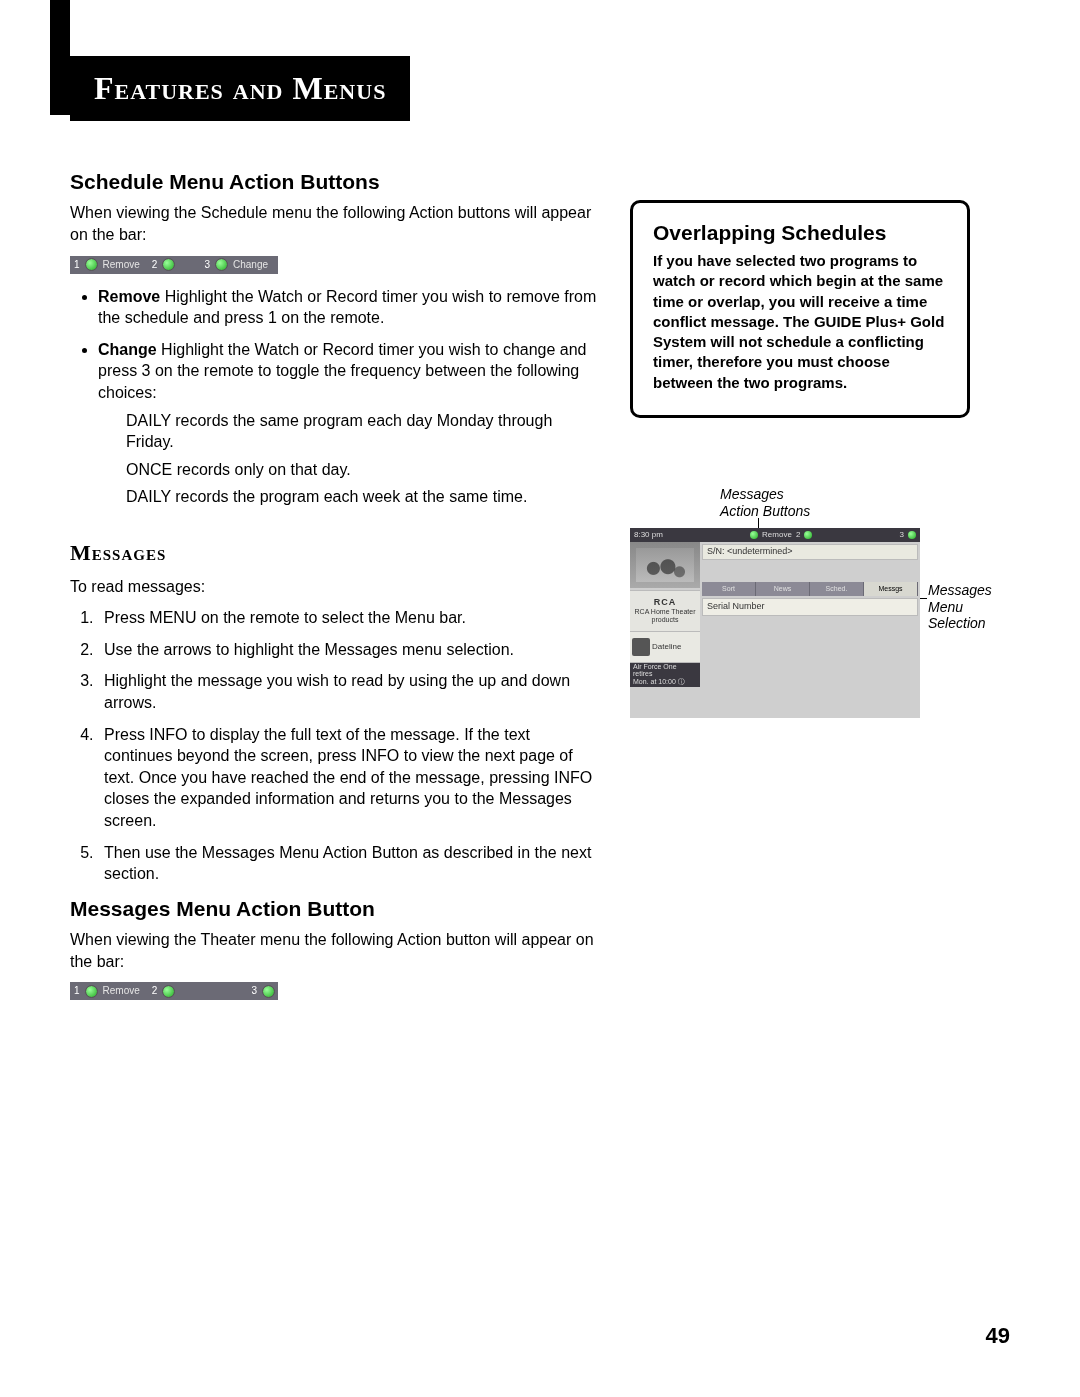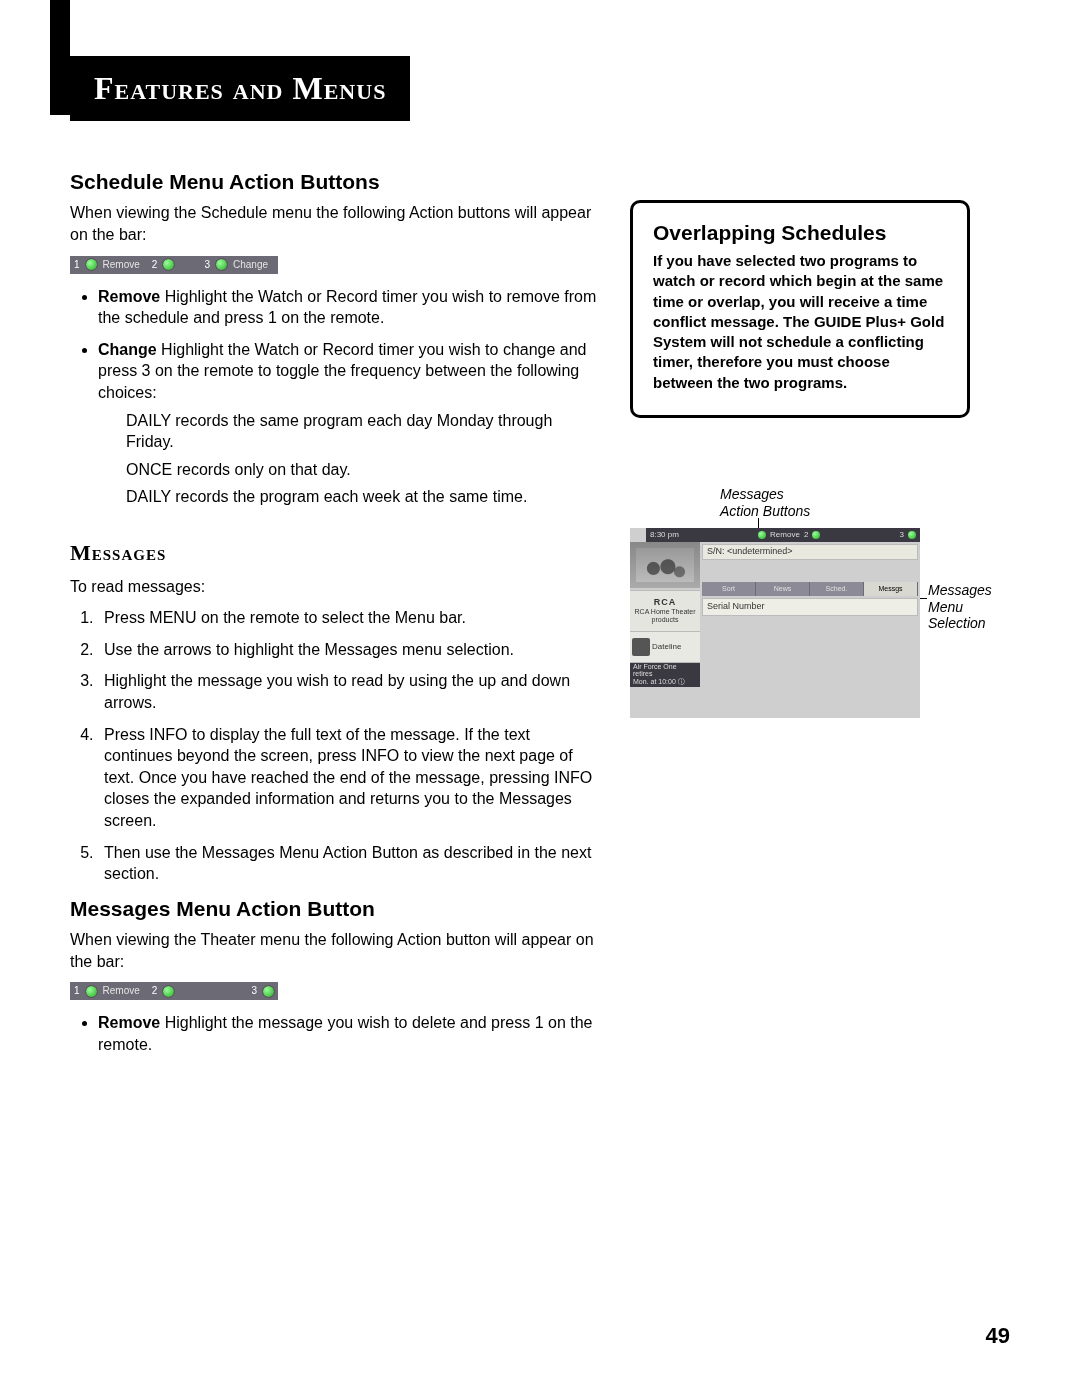--- a/index.html
+++ b/index.html
@@ -131,21 +131,21 @@
     width: 290px;
     height: 190px;
     background: #cfcfcf;
     position: relative;
     font-family: Arial, sans-serif;
     font-size: 9px;
     color: #333;
     overflow: hidden;
   }
   .ss-topbar {
-    position:absolute; left:16px; top:0; right:0; height:14px;
+    position:absolute; left:0; top:0; right:0; height:14px;
     background:#3a3840; color:#ddd; font-size:8px;
     display:flex; align-items:center; padding:0 4px; gap:4px; justify-content: space-between;
   }
   .ss-topbar .seg { display:flex; align-items:center; gap:4px;}
   .ss-topbar .gdot {
     width:8px;height:8px;border-radius:50%;
     background: radial-gradient(circle at 35% 35%, #9f9, #2a2);
   }
   .ss-preview {
     position:absolute; left:0; top:14px; width:70px; height:46px;
@@ -265,25 +265,20 @@
         <span class="num">1</span>
         <span class="dot"></span>
         <span class="lbl">Remove</span>
         <span class="num">2</span>
         <span class="dot"></span>
         <span style="flex:1"></span>
         <span class="num">3</span>
         <span class="dot"></span>
       </div>
 
-      <ul class="bul">
-        <li>
-          <span class="b">Remove</span><span>   Highlight the message you wish to delete and press 1 on the remote.</span>
-        </li>
-      </ul>
 
     </div>
 
     <div class="rightcol">
 
       <div class="overlapbox">
         <div class="h2">Overlapping Schedules</div>
         <div class="bp">If you have selected two programs to watch or record which begin at the same time or overlap, you will receive a time conflict message. The GUIDE Plus+ Gold System will not schedule a conflicting timer, therefore you must choose between the two programs.</div>
       </div>
 

